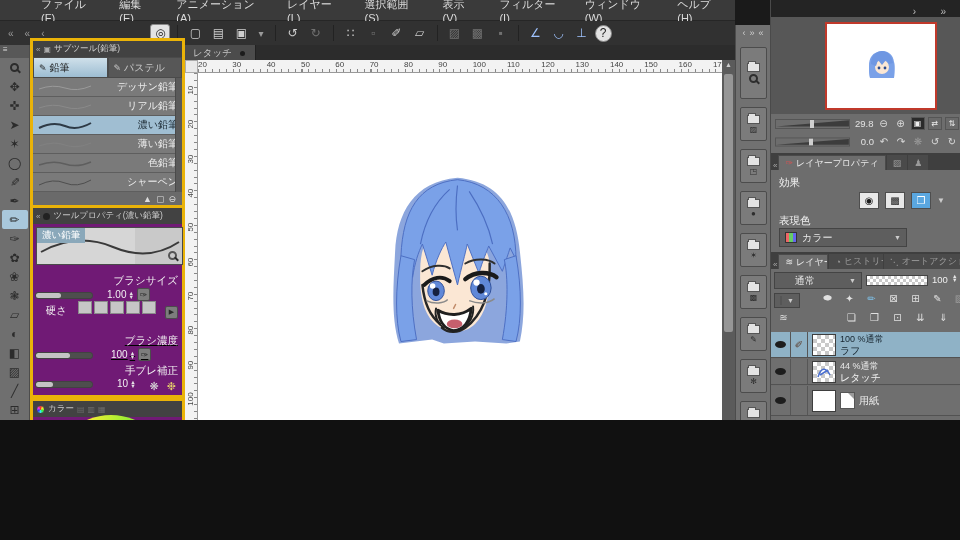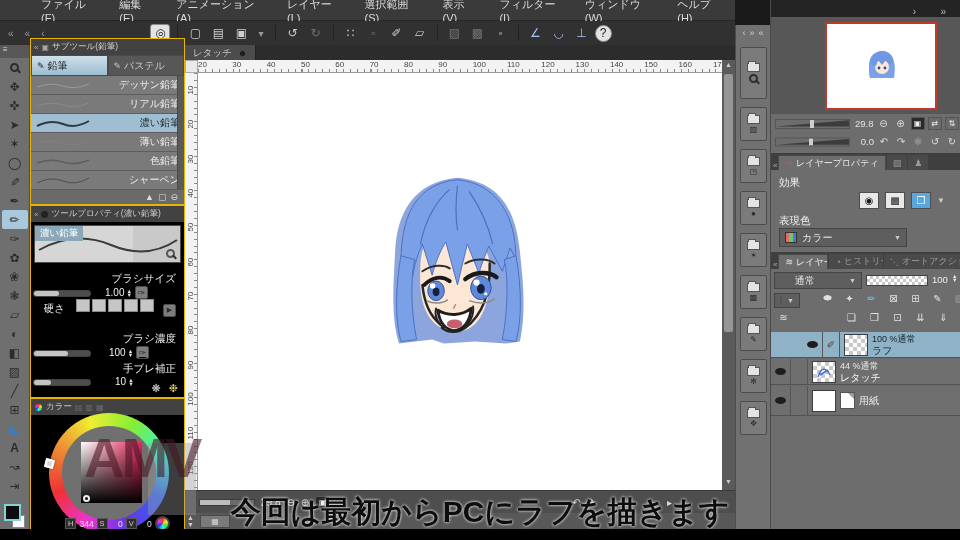--- a/index.html
+++ b/index.html
@@ -1,17 +1,17 @@
 <!DOCTYPE html>
 <html><head>
 <meta charset="utf-8">
 <style>
   html,body{margin:0;padding:0;background:#111;}
   *{box-sizing:border-box;font-family:"Liberation Sans","DejaVu Sans",sans-serif;}
-  #app{position:relative;width:960px;height:540px;background:#3c3c3c;overflow:hidden;}
+  #app{position:relative;width:960px;height:420px;background:#3c3c3c;overflow:hidden;}
   .abs{position:absolute;}
   .g::before{content:attr(data-glyph);}
   .dim{opacity:.4;}
   
   .menubar{left:0;top:0;width:735px;height:21px;background:#3a3a3a;display:flex;align-items:center;padding-left:30px;border-bottom:1px solid #262626;}
   .menubar span{padding:0 11px;font-size:11px;color:#dcdcdc;}
   .topright{left:735px;top:0;width:225px;height:25px;background:#1a1a1a;}
   .toolbar{left:0;top:21px;width:735px;height:24px;background:#313131;display:flex;align-items:center;gap:3px;padding-left:4px;}
   .tb{width:20px;height:18px;display:flex;align-items:center;justify-content:center;font-size:12px;color:#cfcfcf;}
   .tb.lite{background:#e3e3e3;color:#222;border-radius:3px;border:1px solid #888;}
@@ -22,21 +22,21 @@
   .toolstrip{left:0;top:45px;width:30px;height:495px;background:#6f6f6f;border-right:1px solid#4c4c4c;}
   .toolstrip .hdr{height:13px;background:#585858;color:#ddd;font-size:8px;padding-left:3px;}
   .tool{width:26px;height:19px;margin:0 auto;display:flex;align-items:center;justify-content:center;font-size:12px;color:#2c2c2c;}
   .tool.sel{background:#a9c8dc;border-radius:2px;}
   .tool.blue{color:#3d7dc4;}
   .mag{width:9px;height:9px;border:2px solid #2c2c2c;border-radius:50%;position:relative;}
   .mag::after{content:"";position:absolute;width:5px;height:2px;background:#2c2c2c;right:-4px;bottom:-2px;transform:rotate(45deg);}
   .mainswatch{left:4px;top:459px;width:17px;height:17px;background:#0c0c0c;border:2px solid #7fd4d4;z-index:2;}
   .subswatch{left:12px;top:470px;width:13px;height:13px;background:#fff;border:1px solid #888;}
   
-  .panel{background:#000000;border:1px solid #eab308;}
+  .panel{background:#701a75;border:3px solid #eab308;}
   .phdr{height:16px;background:#424242;display:flex;align-items:center;gap:3px;padding:0 3px;}
   .phdr .t{font-size:8.5px;color:#cfcfcf;white-space:nowrap;overflow:hidden;}
   .phic{font-size:8px;color:#aaa;}
   
   .sttabs{display:flex;height:21px;}
   .sttab{flex:1;display:flex;align-items:center;gap:3px;padding-left:5px;font-size:10px;border:1px solid #4a4a4a;}
   .sttab.on{background:linear-gradient(#cfe0ea,#9dbdd2);color:#1d1d1d;}
   .sttab.off{background:#575757;color:#c9c9c9;}
   .strow{height:19px;display:flex;align-items:center;justify-content:space-between;background:#7a7a7a;border-bottom:1px solid #5e5e5e;padding:0 4px;}
   .strow .lbl{font-size:10px;color:#efefef;white-space:nowrap;}
@@ -114,21 +114,21 @@
   .lp-label{position:absolute;left:8px;font-size:10.5px;color:#f0f0f0;}
   .fxchip{width:20px;height:17px;background:#e8e8e8;border:1px solid #4e4e4e;display:flex;align-items:center;justify-content:center;font-size:10px;color:#1c1c1c;}
   .fxchip.blue{background:#5aa7e0;color:#fff;}
   .drop{background:#5e5e5e;border:1px solid #444;display:flex;align-items:center;gap:5px;font-size:10px;color:#e8e8e8;padding:0 5px;}
   .rgbic{width:12px;height:11px;background:linear-gradient(to right,#e66 0 34%,#6c6 34% 67%,#66e 67%);border:1px solid #333;}
   .caret{margin-left:auto;font-size:7px;color:#ccc;}
   .checker,.checksm{background-color:#fff;background-image:linear-gradient(45deg,#c9c9c9 25%,transparent 25% 75%,#c9c9c9 75%),linear-gradient(45deg,#c9c9c9 25%,transparent 25% 75%,#c9c9c9 75%);}
   .checker{background-size:8px 8px;background-position:0 0,4px 4px;}
   .checksm{background-size:6px 6px;background-position:0 0,3px 3px;}
   .lrow{position:absolute;left:0;width:190px;height:26px;display:flex;align-items:center;border-bottom:1px solid #525252;background:#6f6f6f;}
-  .lrow.on{background:#8fb2c6;padding-left:32px;}
+  .lrow.on{background:#8fb2c6;}
   .cell-eye{width:20px;align-self:stretch;border-right:1px solid #565656;display:flex;align-items:center;justify-content:center;}
   .eye{width:11px;height:7px;background:#1d1d1d;border-radius:50%;}
   .cell-pen{width:17px;align-self:stretch;border-right:1px solid #565656;display:flex;align-items:center;justify-content:center;font-size:10px;color:#5b3d2c;}
   .lthumb{width:24px;height:22px;border:1px solid #3e3e3e;margin:0 4px;position:relative;}
   .ltext{display:flex;flex-direction:column;line-height:11px;}
   .ltext .i1{font-size:9px;color:#e9e9e9;}
   .ltext .i2{font-size:10px;color:#f2f2f2;}
   .lrow.on .i1,.lrow.on .i2{color:#16242e;}
   .paper{width:15px;height:17px;background:#fdfdfd;border:1px solid #555;position:relative;margin-right:4px;}
   .paper::after{content:"";position:absolute;right:0;top:0;border-style:solid;border-width:0 6px 6px 0;border-color:transparent #9a9a9a transparent transparent;}

